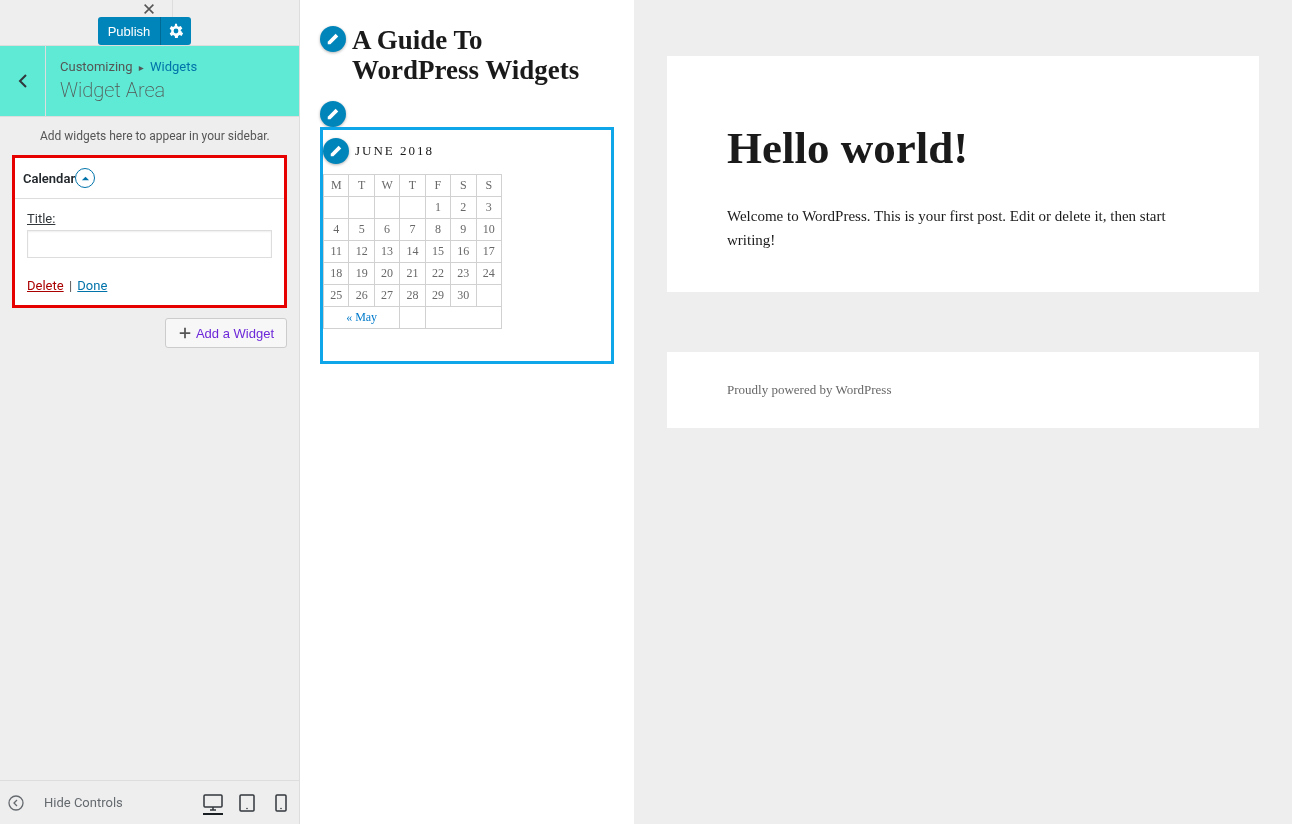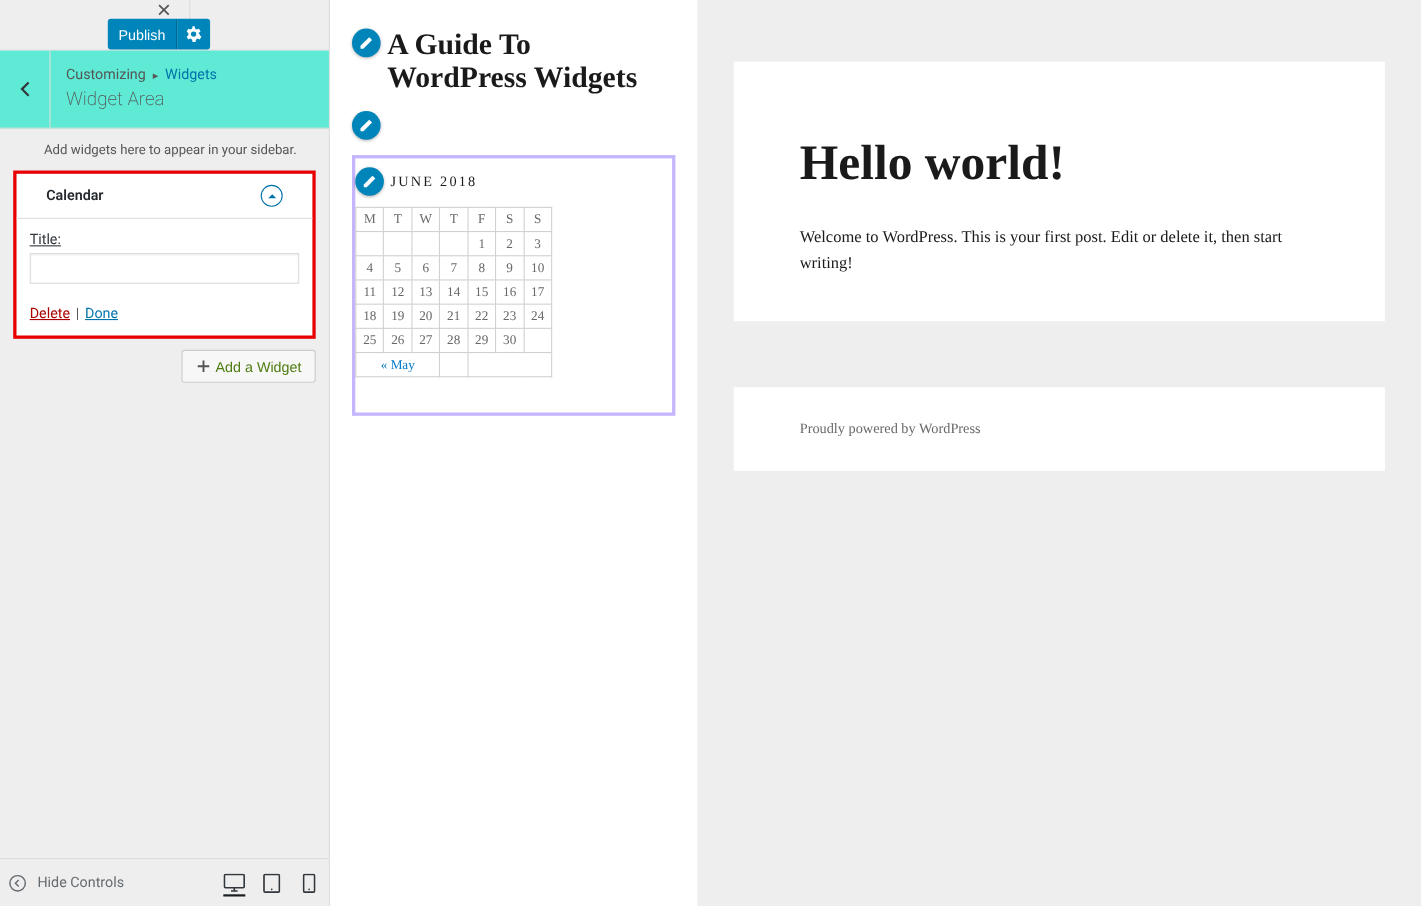--- a/index.html
+++ b/index.html
@@ -15,61 +15,61 @@
     .gear-btn { background: #0085ba; color: #fff; border: none; width: 30px; height: 28px; display: flex; align-items: center; justify-content: center; cursor: pointer; border-radius: 0 3px 3px 0; }
     .gear-btn svg { width: 16px; height: 16px; fill: #fff; }
     
     .sidebar-header { display: flex; align-items: center; background: #5eead4; border-bottom: 1px solid #ddd; }
     .back-btn { width: 46px; height: 70px; display: flex; align-items: center; justify-content: center; border-right: 1px solid #ddd; cursor: pointer; }
     .back-btn svg { width: 16px; height: 16px; fill: #555; }
     .breadcrumb-area { padding: 10px 14px 12px; }
     .breadcrumb { font-size: 13px; color: #555; margin-bottom: 4px; }
     .breadcrumb-link { color: #0073aa; cursor: pointer; }
     .breadcrumb-sep { margin: 0 3px; color: #555; font-size:10px; }
-    .section-title { font-size: 17px; font-weight: 200; color: #555; }
+    .section-title { font-size: 20px; font-weight: 200; color: #555; }
     
     .sidebar-body { padding: 12px; flex: 1; }
     .sidebar-desc { font-size: 12px; color: #555; margin-bottom: 12px; margin-left: 28px; }
     
     .widget-box { background: #fff; border: 3px solid #e60000; }
-    .widget-header { display: flex; justify-content: space-between; align-items: center; padding: 10px 27px; border-bottom: 1px solid #ddd; cursor: pointer; }
+    .widget-header { display: flex; justify-content: flex-start; align-items: center; padding: 10px 8px; border-bottom: 1px solid #ddd; cursor: pointer; }
     .widget-name { font-weight: 600; color: #23282d; }
     .collapse-icon { width: 20px; height: 20px; border: 1px solid #0073aa; border-radius: 50%; display: flex; align-items: center; justify-content: center; cursor: pointer; }
     .collapse-icon svg { width: 9px; height: 9px; fill: #0073aa; }
     .widget-content { padding: 12px; text-decoration: underline; }
     .widget-label { font-size: 13px; color: #32373c; display: block; margin-bottom: 4px; }
     .widget-input { width: 100%; height: 28px; border: 1px solid #ddd; box-shadow: inset 0 1px 2px rgba(0,0,0,.07); padding: 3px 5px; background: #fff; }
     .widget-actions { padding: 8px 12px 12px; font-size: 13px; }
     .widget-delete { color: #a00; text-decoration: underline; cursor: pointer; }
     .widget-sep { color: #555; margin: 0 2px; }
     .widget-done { color: #0073aa; text-decoration: underline; cursor: pointer; }
     
     .add-widget-row { display: flex; justify-content: flex-end; margin-top: 10px; }
-    .add-widget-btn { background: #f7f7f7; border: 1px solid #ccc; color: #4d7c0f; padding: 0 12px; height: 30px; display: flex; align-items: center; gap: 4px; cursor: pointer; border-radius: 3px; font-size: 13px; }
+    .add-widget-btn { background: #f7f7f7; border: 1px solid #ccc; color: #6d28d9; padding: 0 12px; height: 30px; display: flex; align-items: center; gap: 4px; cursor: pointer; border-radius: 3px; font-size: 13px; }
     .add-widget-btn svg { width: 14px; height: 14px; fill: #555; }
     
     .sidebar-footer { height: 44px; border-top: 1px solid #ddd; display: flex; align-items: center; padding: 0 8px; justify-content: space-between; background:#eee; }
-    .hide-controls { display: flex; align-items: center; gap: 10px; color: #656a6f; cursor: pointer; font-size: 13px; }
+    .hide-controls { display: flex; align-items: center; gap: 20px; color: #656a6f; cursor: pointer; font-size: 13px; }
     .hide-controls svg { width: 16px; height: 16px; fill: #656a6f; }
     .device-btns { display: flex; gap: 14px; align-items:center; }
     .device-btn { width: 20px; height: 20px; cursor: pointer; display: flex; align-items: center; justify-content: center; }
     .device-btn svg { fill: #656a6f; }
     .device-btn.active svg { fill: #191e23; }
     .device-btn.active { border-bottom: 2px solid #191e23; padding-bottom: 2px; margin-bottom: -4px; }
     
     
     .preview { flex: 1; display: flex; background: #eee; }
     .col-sidebar { width: 334px; background: #fff; padding: 26px 20px; position: relative; }
     .edit-bubble { width: 26px; height: 26px; border-radius: 50%; background: #0085ba; display:flex; align-items:center; justify-content:center; cursor:pointer; box-shadow: 0 1px 3px rgba(0,0,0,.3); flex-shrink:0;}
     .edit-bubble svg { width: 14px; height: 14px; fill: #fff; }
     .site-title-row { display:flex; gap: 6px; align-items: flex-start; }
     .site-title { font-family: Georgia, serif; font-size: 27px; font-weight: 700; color: #1a1a1a; line-height: 1.1; }
     .edit-bubble-standalone { margin-top: 16px; }
     
-    .cal-widget-wrap { border: 3px solid #c4b5fd; padding: 8px 0 32px 0; margin-top: 14px; }
+    .cal-widget-wrap { border: 3px solid #0ea5e9; padding: 8px 0 32px 0; }
     .cal-caption-row { display:flex; align-items:center; gap: 6px; margin-bottom: 10px; }
     .cal-caption { font-family: Georgia, serif; font-size: 13px; letter-spacing: 2px; color: #1a1a1a; font-weight:400;}
     .calendar-table { border-collapse: collapse; width: 179px; font-family: Georgia, serif;}
     .calendar-table th, .calendar-table td { border: 1px solid #d1d1d1; text-align: center; padding: 3px 0; font-size: 12px; color: #686868; font-weight:400; width:25px; height:22px;}
     .calendar-table td.prev-link { text-align: center; }
     .calendar-table td.prev-link a { color: #007acc; text-decoration: none; font-size:12px;}
     
     .col-main { flex: 1; padding: 56px 30px; background: #eee; }
     .post-card { background: #fff; margin: 0 auto; max-width: 592px; margin-bottom: 60px;}
     .post-body { padding: 66px 60px 40px; }

